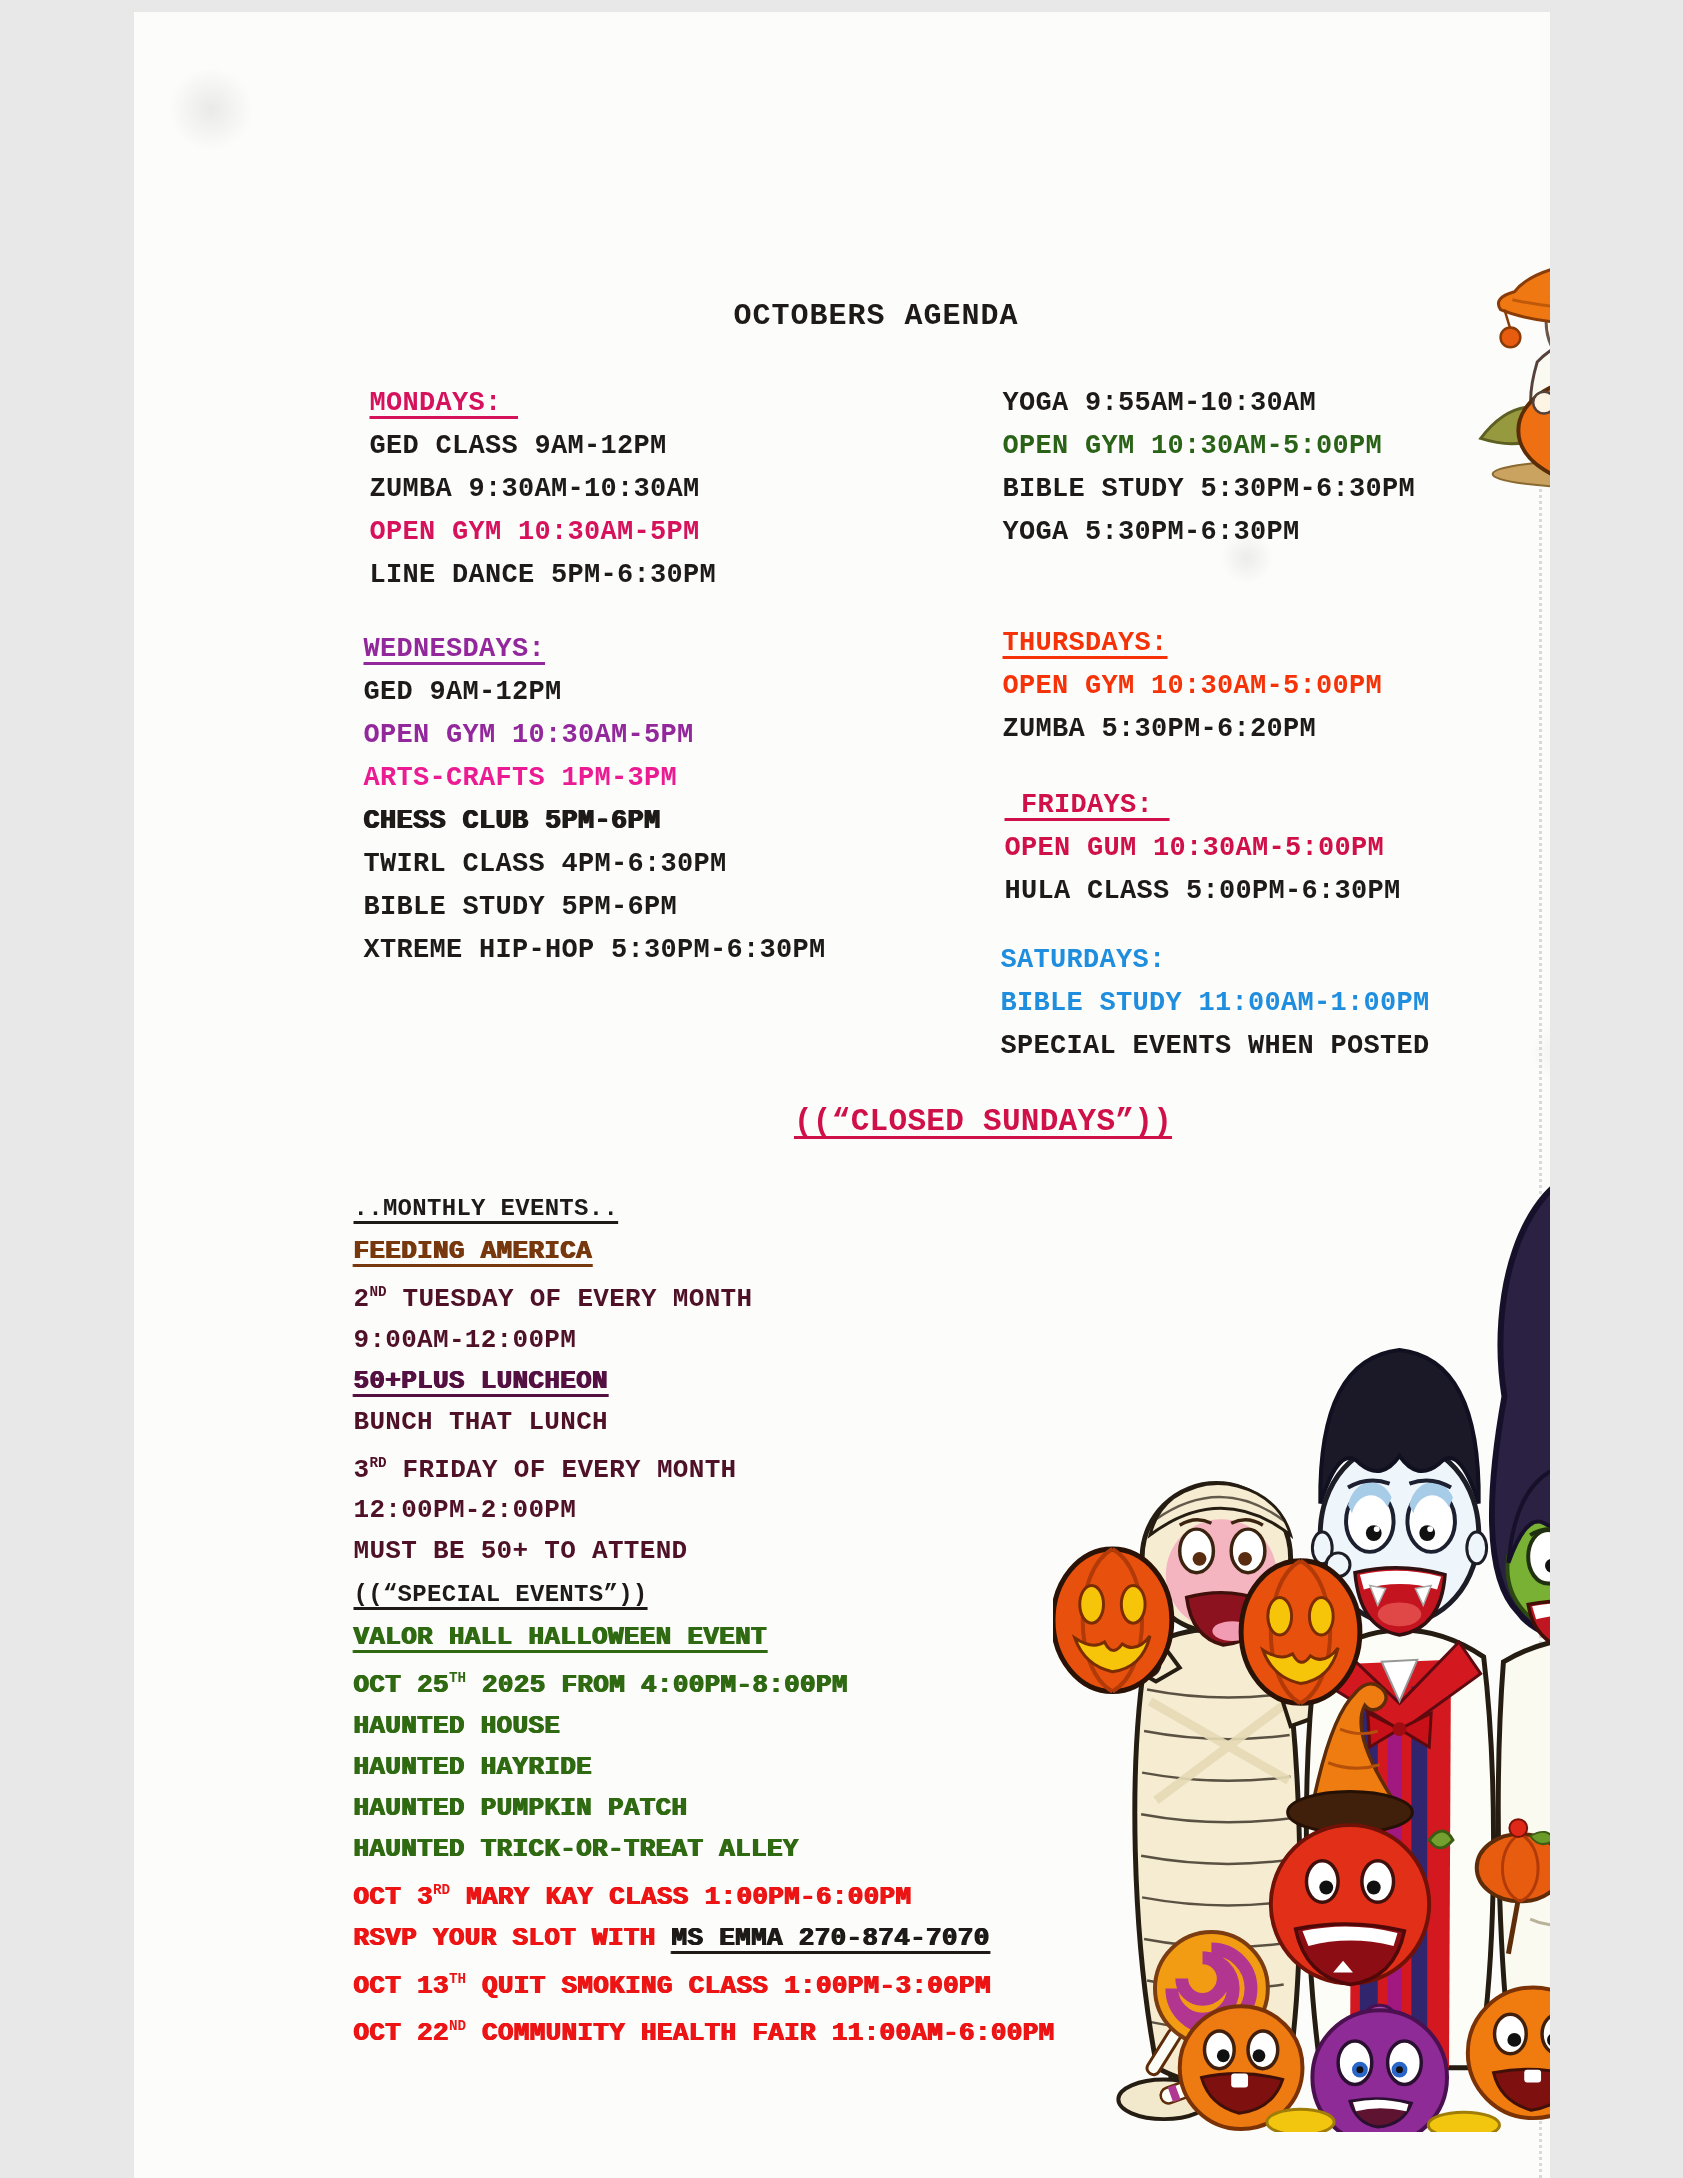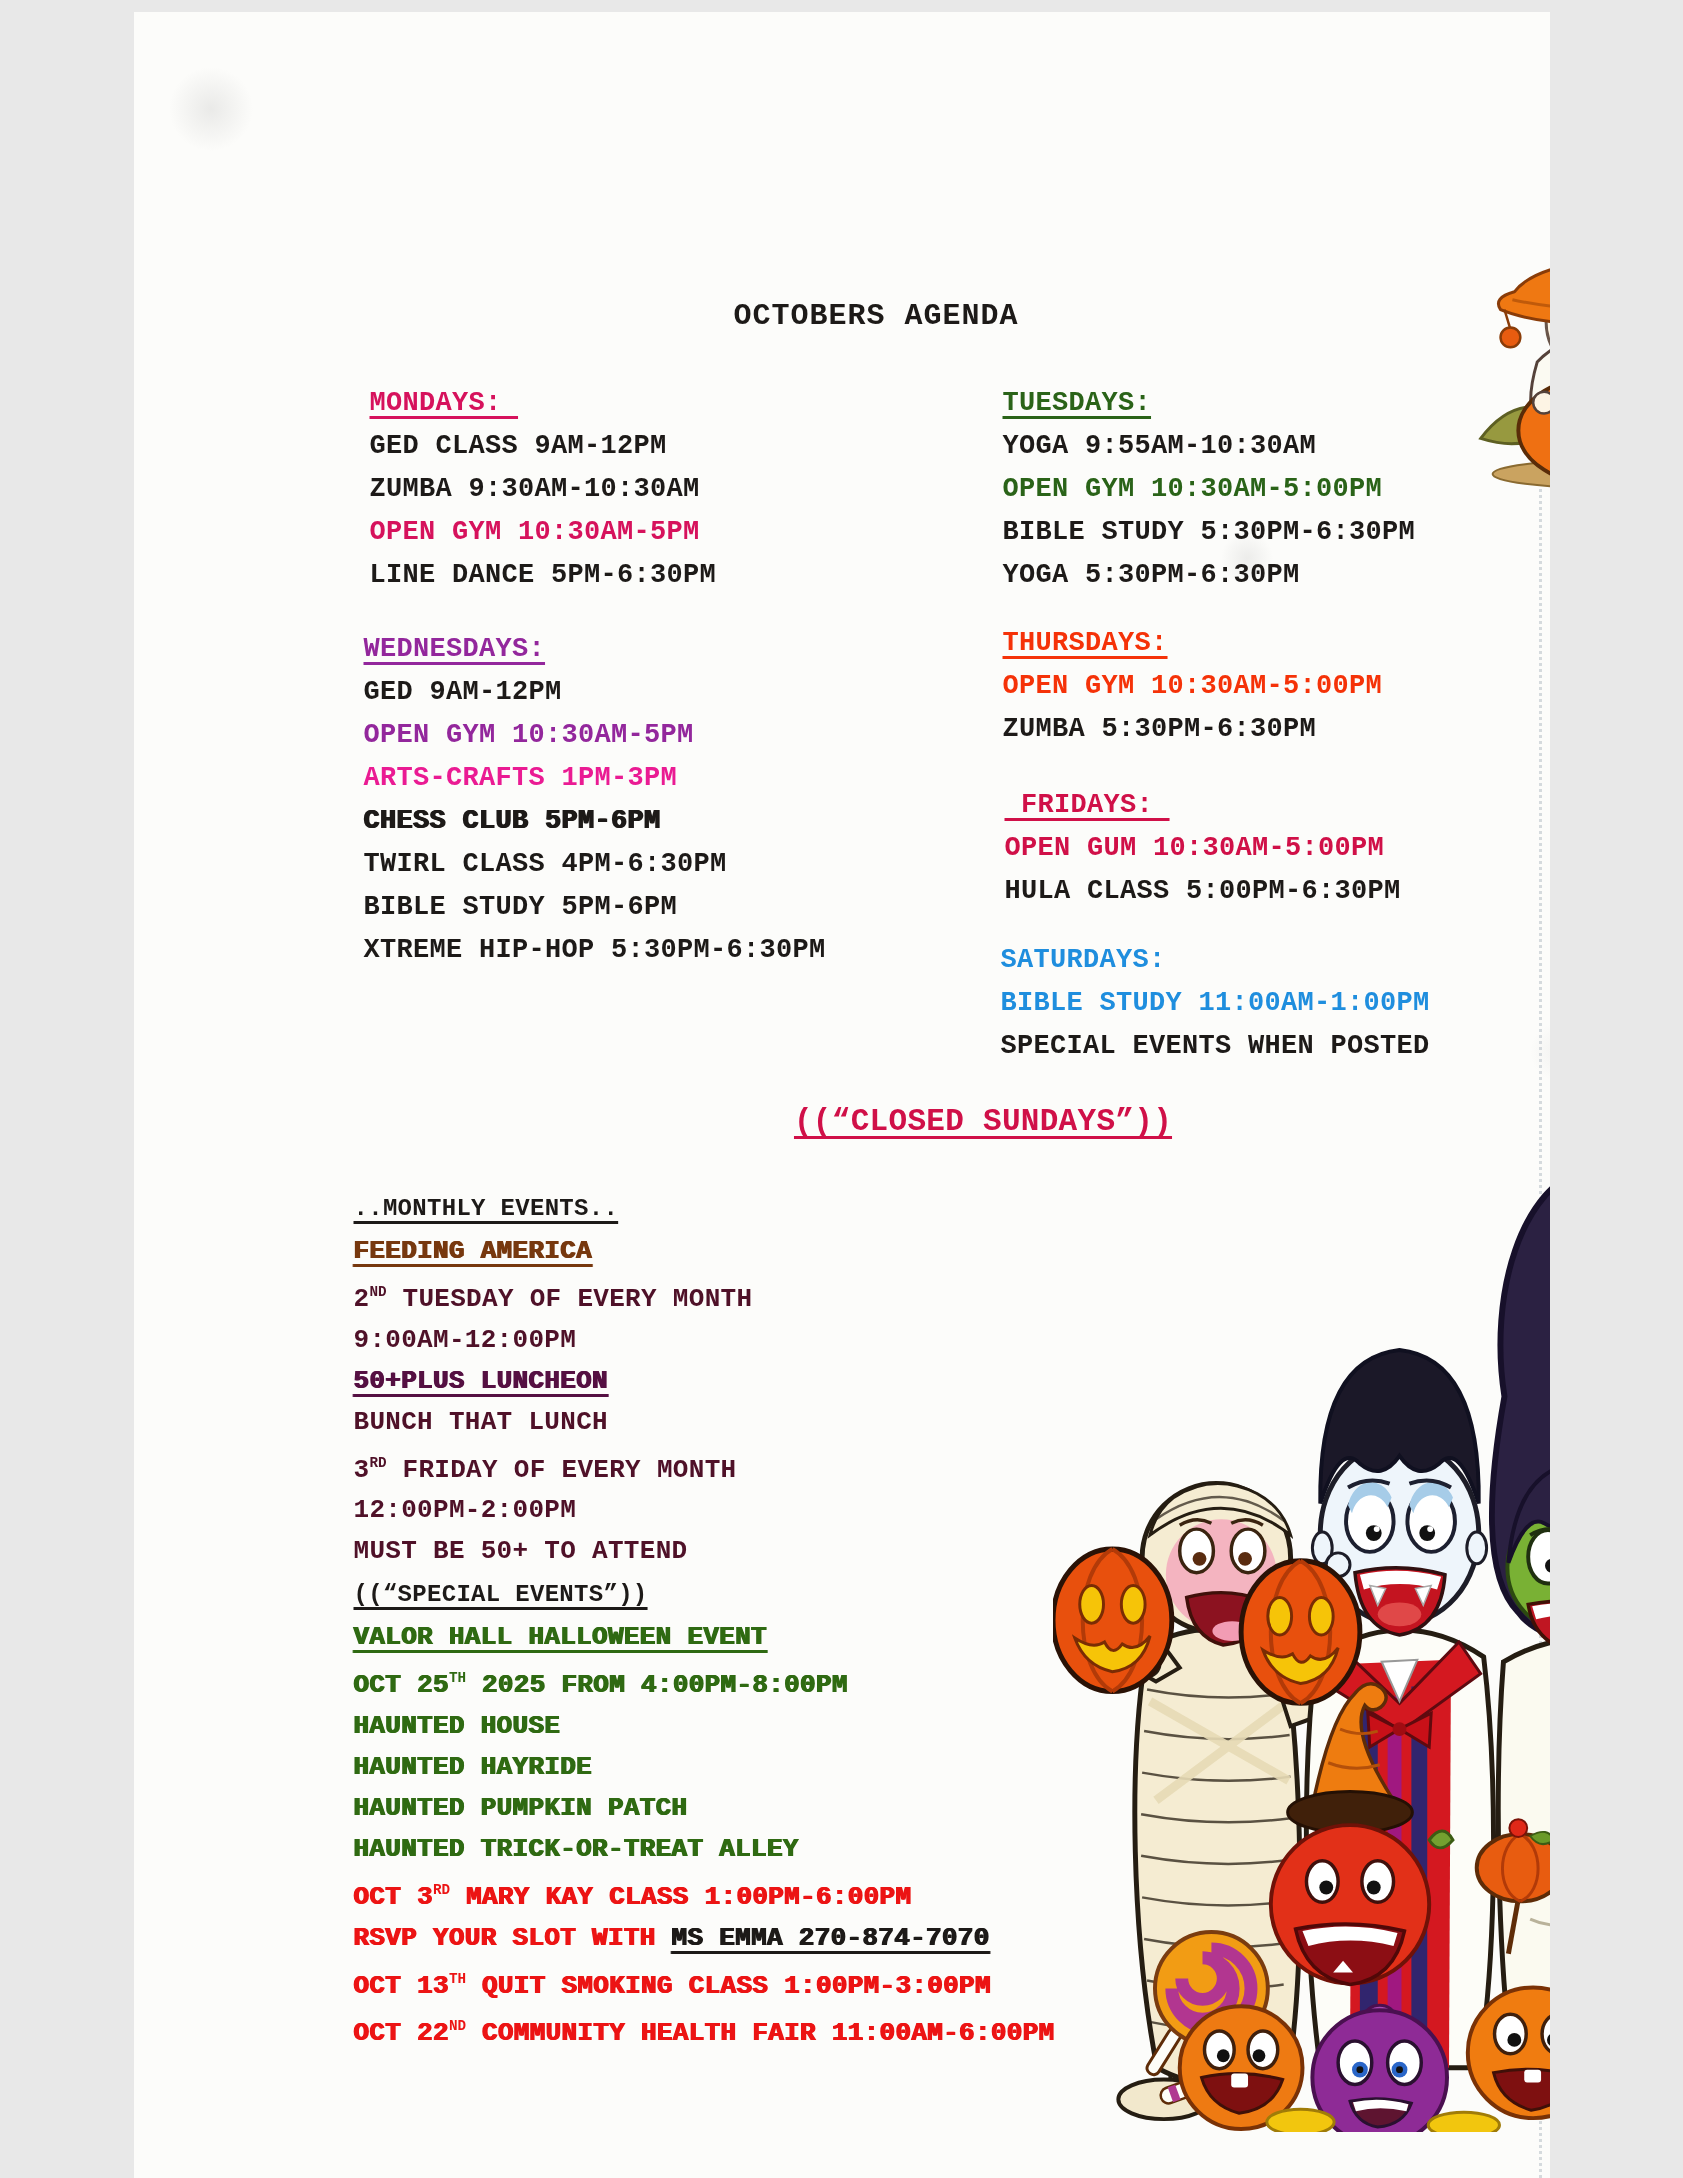--- a/index.html
+++ b/index.html
@@ -80,40 +80,39 @@
   </svg>
 
   <div class="block day" id="mon">
       <div class="line"><span class="seg u" style="color: rgb(214, 18, 92);">MONDAYS:&nbsp;</span></div>
       <div class="line"><span class="seg" style="color: rgb(29, 26, 24);">GED CLASS 9AM-12PM</span></div>
       <div class="line"><span class="seg" style="color: rgb(29, 26, 24);">ZUMBA 9:30AM-10:30AM</span></div>
       <div class="line"><span class="seg" style="color: rgb(214, 18, 92);">OPEN GYM 10:30AM-5PM</span></div>
       <div class="line"><span class="seg" style="color: rgb(29, 26, 24);">LINE DANCE 5PM-6:30PM</span></div>
     </div>
   <div class="block day" id="tue">
-      <div class="line"><span class="seg u" style="color: rgb(42, 99, 24);">TUESDAYS:</span></div>
       <div class="line"><span class="seg" style="color: rgb(29, 26, 24);">YOGA 9:55AM-10:30AM</span></div>
       <div class="line"><span class="seg" style="color: rgb(42, 99, 24);">OPEN GYM 10:30AM-5:00PM</span></div>
       <div class="line"><span class="seg" style="color: rgb(29, 26, 24);">BIBLE STUDY 5:30PM-6:30PM</span></div>
       <div class="line"><span class="seg" style="color: rgb(29, 26, 24);">YOGA 5:30PM-6:30PM</span></div>
     </div>
   <div class="block day" id="wed">
       <div class="line"><span class="seg u" style="color: rgb(147, 39, 156);">WEDNESDAYS:</span></div>
       <div class="line"><span class="seg" style="color: rgb(29, 26, 24);">GED 9AM-12PM</span></div>
       <div class="line"><span class="seg" style="color: rgb(147, 39, 156);">OPEN GYM 10:30AM-5PM</span></div>
       <div class="line"><span class="seg" style="color: rgb(234, 27, 147);">ARTS-CRAFTS 1PM-3PM</span></div>
       <div class="line"><span class="seg heavy" style="color: rgb(29, 26, 24);">CHESS CLUB 5PM-6PM</span></div>
       <div class="line"><span class="seg" style="color: rgb(29, 26, 24);">TWIRL CLASS 4PM-6:30PM</span></div>
       <div class="line"><span class="seg" style="color: rgb(29, 26, 24);">BIBLE STUDY 5PM-6PM</span></div>
       <div class="line"><span class="seg" style="color: rgb(29, 26, 24);">XTREME HIP-HOP 5:30PM-6:30PM</span></div>
     </div>
   <div class="block day" id="thu">
       <div class="line"><span class="seg u" style="color: rgb(245, 50, 8);">THURSDAYS:</span></div>
       <div class="line"><span class="seg" style="color: rgb(245, 50, 8);">OPEN GYM 10:30AM-5:00PM</span></div>
-      <div class="line"><span class="seg" style="color: rgb(29, 26, 24);">ZUMBA 5:30PM-6:30PM</span></div>
+      <div class="line"><span class="seg" style="color: rgb(29, 26, 24);">ZUMBA 5:30PM-6:20PM</span></div>
     </div>
   <div class="block day" id="fri">
       <div class="line"><span class="seg u" style="color: rgb(208, 16, 72);">&nbsp;FRIDAYS:&nbsp;</span></div>
       <div class="line"><span class="seg" style="color: rgb(208, 16, 72);">OPEN GUM 10:30AM-5:00PM</span></div>
       <div class="line"><span class="seg" style="color: rgb(29, 26, 24);">HULA CLASS 5:00PM-6:30PM</span></div>
     </div>
   <div class="block day" id="sat">
       <div class="line"><span class="seg" style="color: rgb(31, 142, 222);">SATURDAYS:</span></div>
       <div class="line"><span class="seg" style="color: rgb(31, 142, 222);">BIBLE STUDY 11:00AM-1:00PM</span></div>
       <div class="line"><span class="seg" style="color: rgb(29, 26, 24);">SPECIAL EVENTS WHEN POSTED</span></div>

